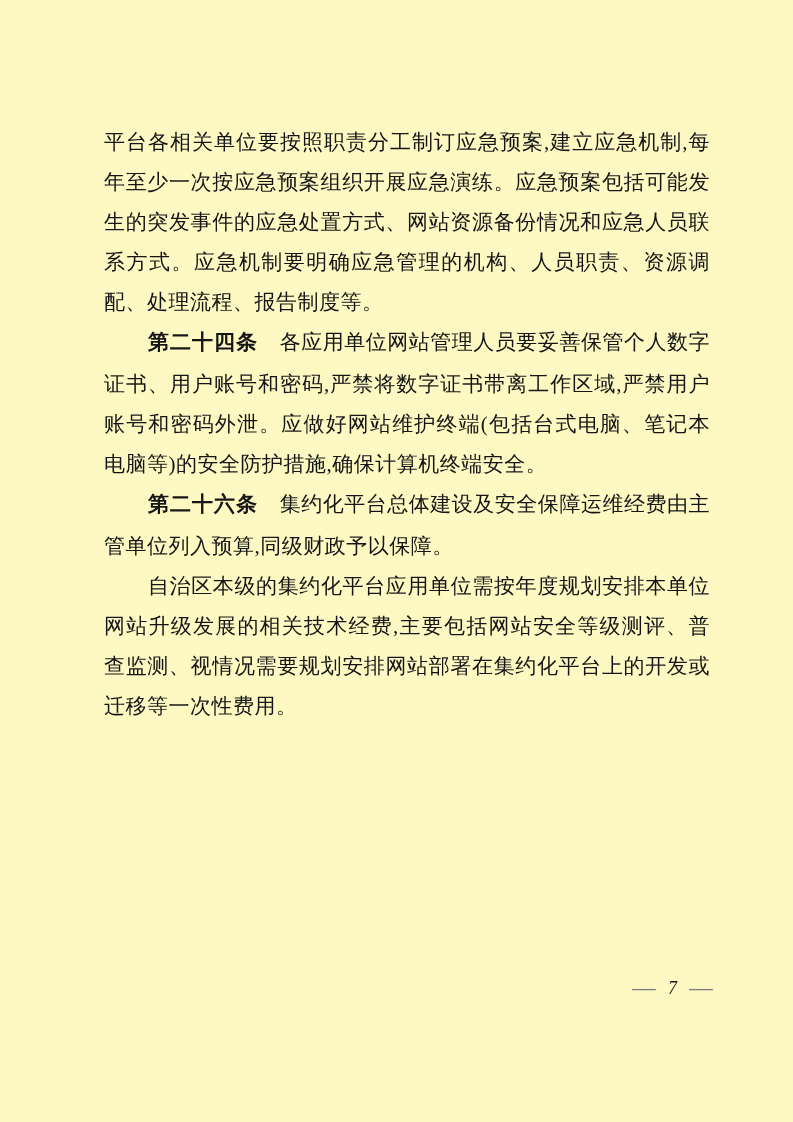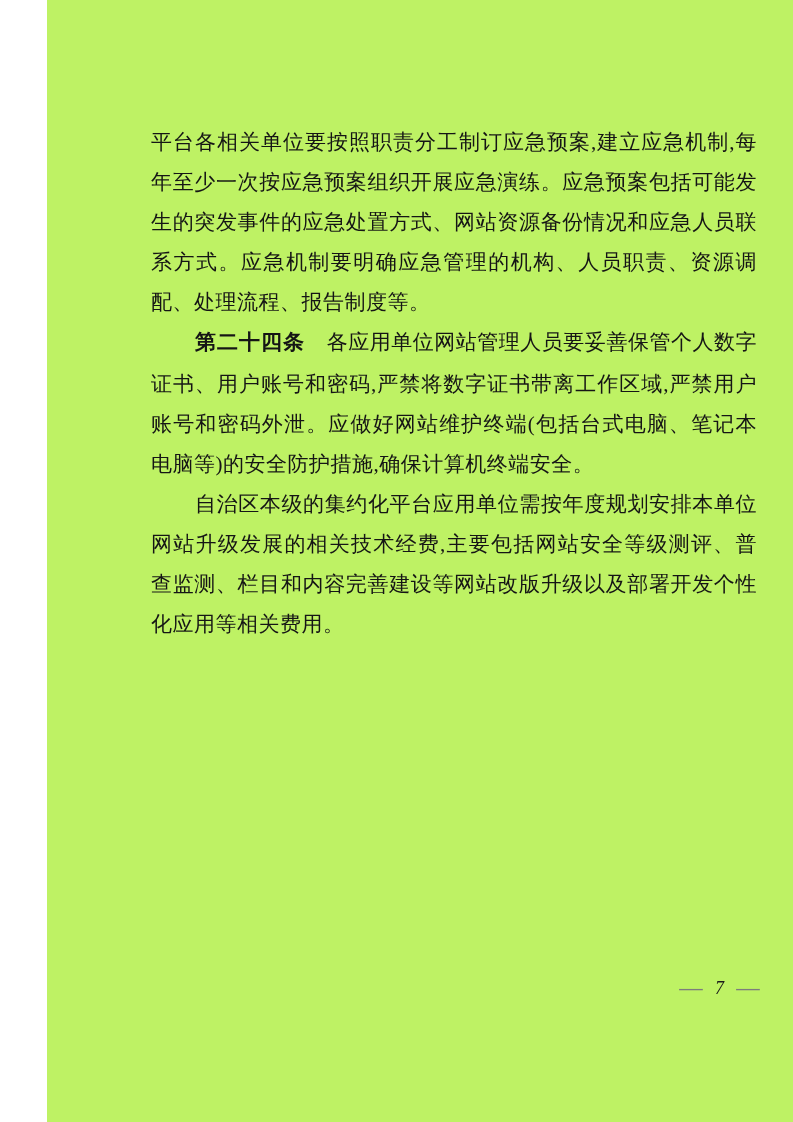--- a/index.html
+++ b/index.html
@@ -10,22 +10,21 @@
   body {
     width: 793px;
     height: 1122px;
     position: relative;
     overflow: hidden;
     font-family: "Liberation Serif", "DejaVu Serif", serif;
   }
   .page {
     position: absolute;
     inset: 0;
-    background: #bef264;
-    margin-left: 47px;
+    background: #fef9c3;
   }
   .content {
     position: absolute;
     left: 104px;
     top: 122px;
     width: 606px;
     color: #151515;
     font-size: 21px;
     line-height: 40px;
     text-align: justify;
@@ -69,20 +68,21 @@
     letter-spacing: 0;
   }
 </style>
 </head>
 <body>
 
 <div class="page">
   <div class="content">
       <p class="">平台各相关单位要按照职责分工制订应急预案,建立应急机制,每年至少一次按应急预案组织开展应急演练。应急预案包括可能发生的突发事件的应急处置方式、网站资源备份情况和应急人员联系方式。应急机制要明确应急管理的机构、人员职责、资源调配、处理流程、报告制度等。</p>
       <p class="indent"><span class="article-lead">第二十四条</span>　各应用单位网站管理人员要妥善保管个人数字证书、用户账号和密码,严禁将数字证书带离工作区域,严禁用户账号和密码外泄。应做好网站维护终端(包括台式电脑、笔记本电脑等)的安全防护措施,确保计算机终端安全。</p>
-      <p class="indent">自治区本级的集约化平台应用单位需按年度规划安排本单位网站升级发展的相关技术经费,主要包括网站安全等级测评、普查监测、栏目和内容完善建设等网站改版升级以及部署开发个性化应用等相关费用。</p>
+      <p class="indent"><span class="article-lead">第二十六条</span>　集约化平台总体建设及安全保障运维经费由主管单位列入预算,同级财政予以保障。</p>
+      <p class="indent">自治区本级的集约化平台应用单位需按年度规划安排本单位网站升级发展的相关技术经费,主要包括网站安全等级测评、普查监测、视情况需要规划安排网站部署在集约化平台上的开发或迁移等一次性费用。</p>
     </div>
   <div class="footer">
     <span class="dash">—</span>
     <span class="page-num">7</span>
     <span class="dash">—</span>
   </div>
 </div>
 
 </body></html>

